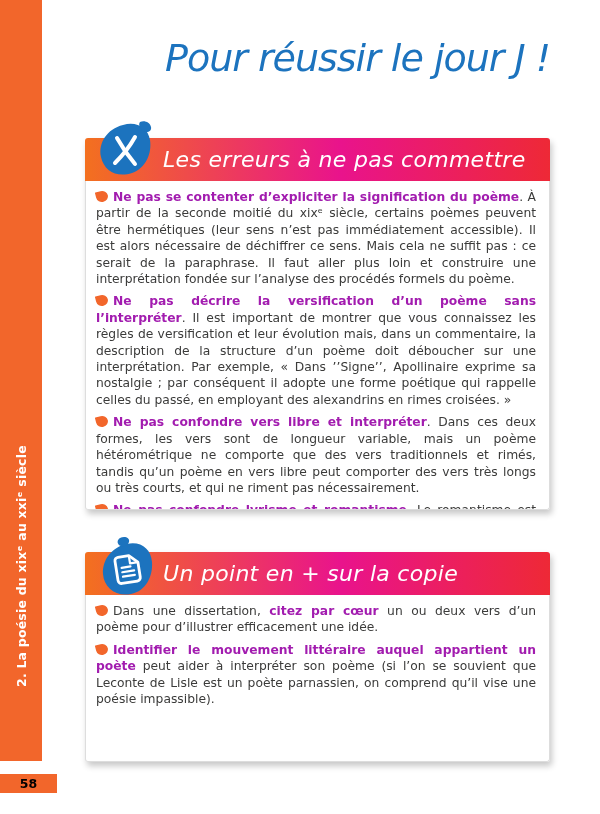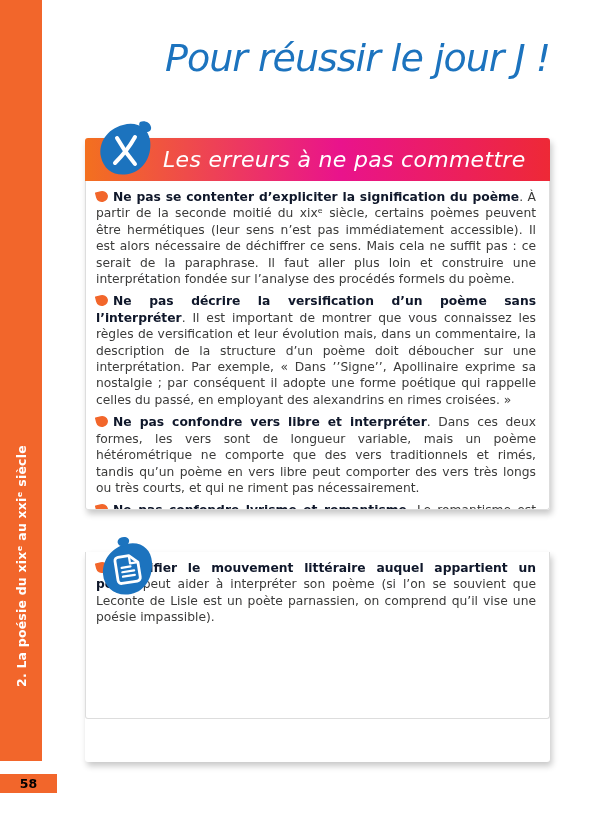--- a/index.html
+++ b/index.html
@@ -36,21 +36,21 @@
   .banner-title{color:#fff;font-size:22px;font-style:italic;letter-spacing:.3px;white-space:nowrap;}
   .content{
     background:#fff;border:1px solid #ddd;border-top:none;border-radius:0 0 3px 3px;
     box-sizing:border-box;padding:8px 13px 8px 10px;overflow:hidden;
     color:var(--text);font-size:12.3px;line-height:16.4px;text-align:justify;
   }
   .section-1 .content{height:329px;}
   .section-2 .content{height:167px;}
   .content p{margin:0 0 6px 0;}
   .content p:last-child{margin-bottom:0;}
-  .content b{color:#0f172a;}
+  .content b{color:#a21caf;}
   .bullet{
     display:inline-block;width:12px;height:11px;background:var(--orange);
     border-radius:8% 85% 80% 85%;transform:rotate(-14deg);
     margin-right:5px;vertical-align:-1px;
   }
   .blob{position:absolute;z-index:2;}
   .blob-1{left:12px;top:-18px;width:56px;height:58px;}
   .blob-2{left:14px;top:-16px;width:56px;height:62px;}
 </style>
 </head>
@@ -91,19 +91,23 @@
         <path d="M21 2 C25 0 31 1 30 6 C29 10 24 12 20 9 C18 7 18 4 21 2 Z" fill="#1C73BE"></path>
         <g transform="rotate(-9 28 34)">
           <path d="M21 20 h11 l8 8 v15 a3.5 3.5 0 0 1 -3.5 3.5 h-15.5 a3.5 3.5 0 0 1 -3.5 -3.5 v-19.5 a3.5 3.5 0 0 1 3.5 -3.5 z" fill="none" stroke="#fff" stroke-width="2.8" stroke-linejoin="round"></path>
           <path d="M32 20 v8 h8" fill="none" stroke="#fff" stroke-width="2.2" stroke-linejoin="round"></path>
           <path d="M23 31 h9" stroke="#fff" stroke-width="2.2" stroke-linecap="round"></path>
           <path d="M23 35.5 h12" stroke="#fff" stroke-width="2.2" stroke-linecap="round"></path>
           <path d="M23 40 h12" stroke="#fff" stroke-width="2.2" stroke-linecap="round"></path>
         </g>
       </svg>
     </div>
+    <div class="banner">
+      <span class="banner-title">Un point en + sur la copie</span>
+    </div>
     <div class="content">
+      <p><span class="bullet"></span><span>Dans une dissertation, </span><b>citez par cœur</b><span> un ou deux vers d’un poème pour d’illustrer efficacement une idée.</span></p>
       <p><span class="bullet"></span><span></span><b>Identifier le mouvement littéraire auquel appartient un poète</b><span> peut aider à interpréter son poème (si l’on se souvient que Leconte de Lisle est un poète parnassien, on comprend qu’il vise une poésie impassible).</span></p>
 
     </div>
   </div>
 
 </div>
 
 </body></html>

